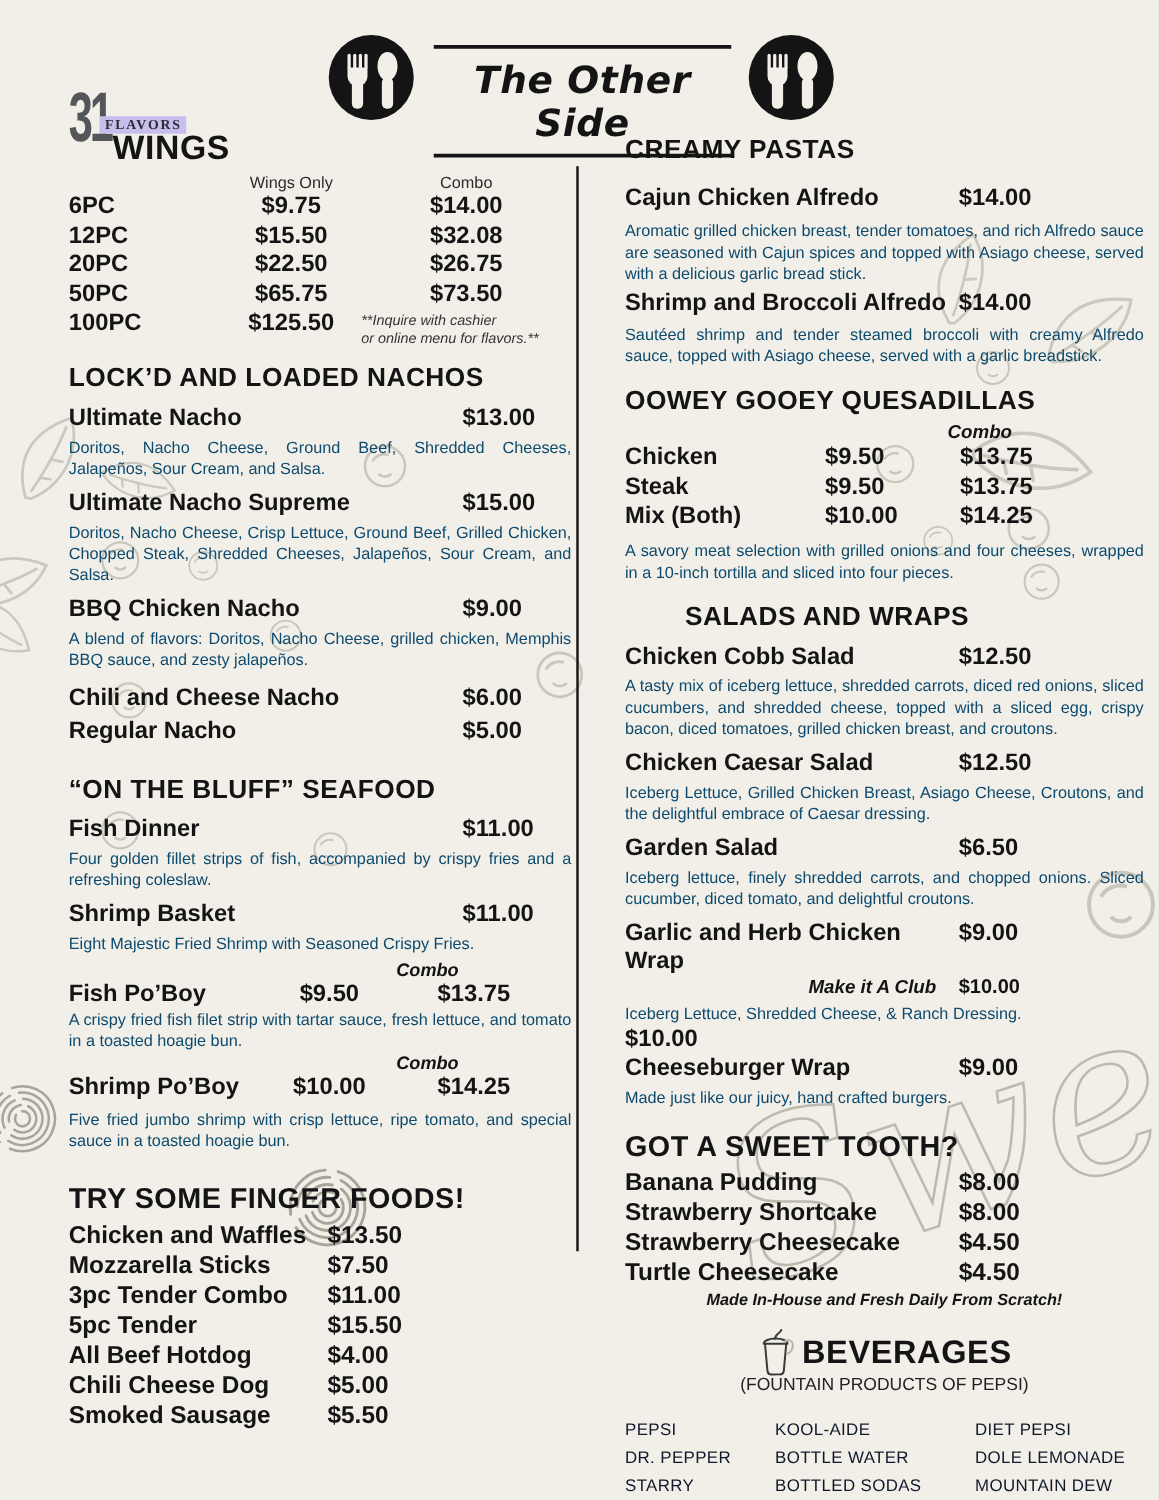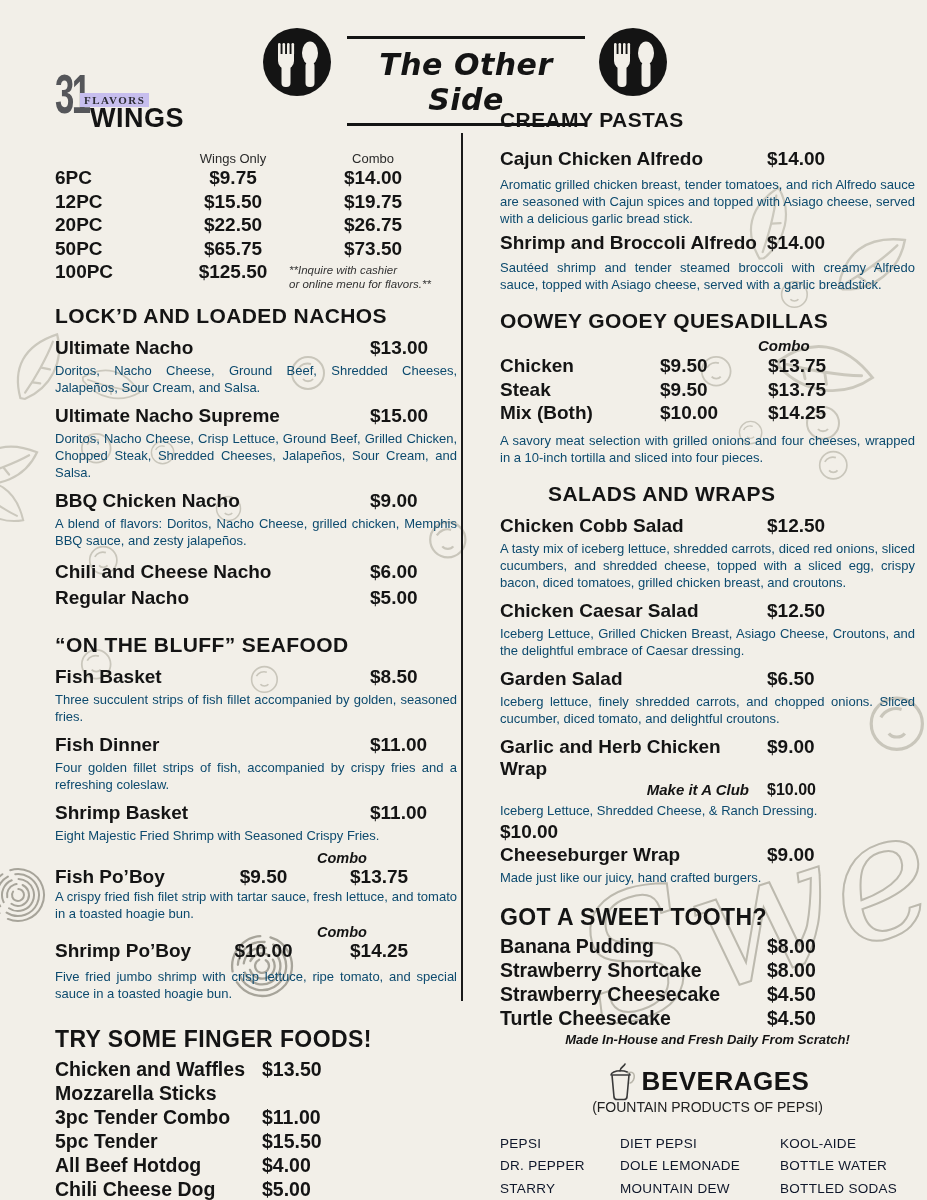--- a/index.html
+++ b/index.html
@@ -26,21 +26,21 @@
   
   .wings-logo{position:relative;height:64px;}
   .logo-31{position:absolute;left:0;top:-4px;font-size:56px;font-weight:bold;color:#55565a;
            transform:scaleX(0.62);transform-origin:left top;letter-spacing:-4px;line-height:1;}
   .logo-flavors{position:absolute;left:25px;top:23px;background:#c7beee;color:#2c2c34;
                 font-family:"Liberation Serif",serif;font-size:11px;font-weight:bold;
                 letter-spacing:1.5px;padding:1px 4px;}
   .logo-wings{position:absolute;left:35px;bottom:0;font-size:27px;font-weight:bold;letter-spacing:0.5px;text-align:right;}
 
   
-  .wings-table{margin-top:17px;}
+  .wings-table{margin-top:4px;}
   .w-head,.w-row{display:grid;grid-template-columns:122px 112px 168px;}
   .w-head{font-size:13px;color:#2a2a2a;}
   .w-head span{text-align:center;}
   .w-row{font-size:19px;font-weight:bold;line-height:23.5px;}
   .w-price{text-align:center;}
   .w-note{font-size:11.5px;font-style:italic;font-weight:normal;color:#333;line-height:1.25;text-align:left;padding-top:3px;}
 
   
   .mi{margin-top:9px;}
   .item-row{display:flex;align-items:baseline;}
@@ -190,21 +190,21 @@
           <span>Combo</span>
         </div>
         <div class="w-row">
           <span>6PC</span>
           <span class="w-price">$9.75</span>
           <span class="w-price">$14.00</span>
         </div>
         <div class="w-row">
           <span>12PC</span>
           <span class="w-price">$15.50</span>
-          <span class="w-price">$19.75</span>
+          <span class="w-price">$32.08</span>
         </div>
         <div class="w-row">
           <span>20PC</span>
           <span class="w-price">$22.50</span>
           <span class="w-price">$26.75</span>
         </div>
         <div class="w-row">
           <span>50PC</span>
           <span class="w-price">$65.75</span>
           <span class="w-price">$73.50</span>
@@ -252,27 +252,20 @@
         <div class="item-row">
           <span class="item-name">Regular Nacho</span>
           <span class="l-price">$5.00</span>
         </div>
       </div>
 
       <h2 class="sec" style="margin-top:24px;">“ON THE BLUFF” SEAFOOD</h2>
 
       <div class="mi">
         <div class="item-row">
-          <span class="item-name">Fish Basket</span>
-          <span class="l-price">$8.50</span>
-        </div>
-        <div class="desc">Three succulent strips of fish fillet accompanied by golden, seasoned fries.</div>
-      </div>
-      <div class="mi">
-        <div class="item-row">
           <span class="item-name">Fish Dinner</span>
           <span class="l-price">$11.00</span>
         </div>
         <div class="desc">Four golden fillet strips of fish, accompanied by crispy fries and a refreshing coleslaw.</div>
       </div>
       <div class="mi">
         <div class="item-row">
           <span class="item-name">Shrimp Basket</span>
           <span class="l-price">$11.00</span>
         </div>
@@ -297,20 +290,21 @@
 
       <h2 class="sec" style="margin-top:24px;font-size:23px;">TRY SOME FINGER FOODS!</h2>
 
       <div style="margin-top:4px;">
         <div class="plain-row">
           <span class="ff-name">Chicken and Waffles</span>
           <span class="ff-price">$13.50</span>
         </div>
         <div class="plain-row">
           <span class="ff-name">Mozzarella Sticks</span>
+          <span class="ff-price">$7.50</span>
         </div>
         <div class="plain-row">
           <span class="ff-name">3pc Tender Combo</span>
           <span class="ff-price">$11.00</span>
         </div>
         <div class="plain-row">
           <span class="ff-name">5pc Tender</span>
           <span class="ff-price">$15.50</span>
         </div>
         <div class="plain-row">
@@ -446,30 +440,30 @@
         </div>
         <div class="bev-sub">(FOUNTAIN PRODUCTS OF PEPSI)</div>
         <div class="bev-grid">
           <div>
             <div>PEPSI</div>
             <div>DR. PEPPER</div>
             <div>STARRY</div>
 
           </div>
           <div>
+            <div>KOOL-AIDE</div>
+            <div>BOTTLE WATER</div>
+            <div>BOTTLED SODAS</div>
+
+          </div>
+          <div>
             <div>DIET PEPSI</div>
             <div>DOLE LEMONADE</div>
             <div>MOUNTAIN DEW</div>
 
           </div>
-          <div>
-            <div>KOOL-AIDE</div>
-            <div>BOTTLE WATER</div>
-            <div>BOTTLED SODAS</div>
-
-          </div>
         </div>
 
       </div>
 
     </div>
   </div>
 </div>
 
 </body></html>

